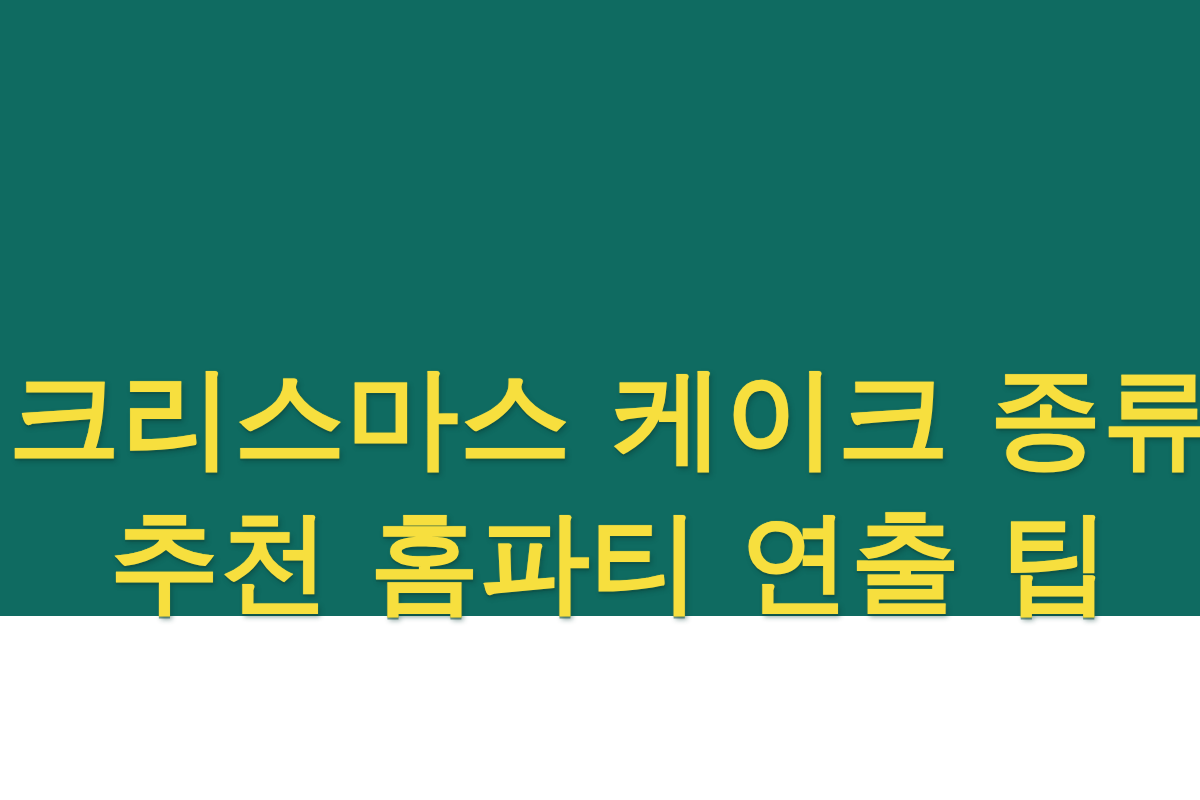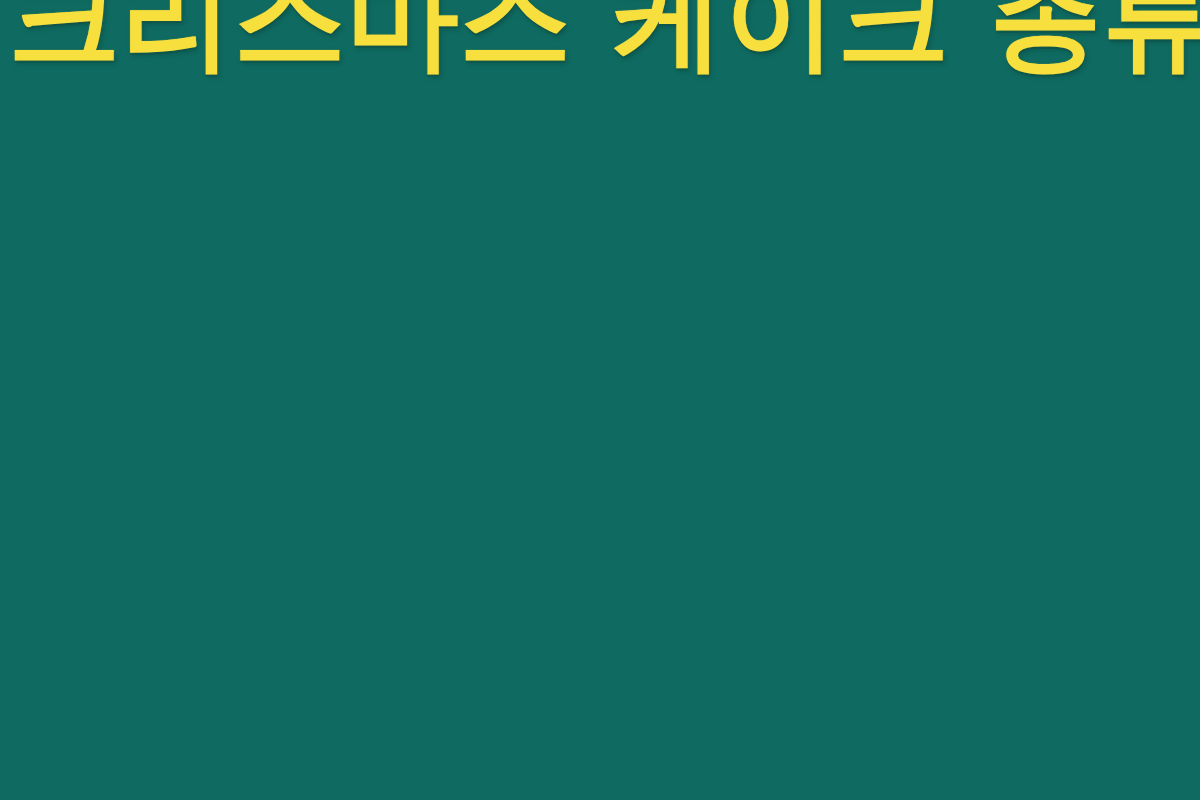--- a/index.html
+++ b/index.html
@@ -12,26 +12,26 @@
     width: 1200px;
     height: 800px;
     overflow: hidden;
     font-family: "DejaVu Sans", "Liberation Sans", sans-serif;
   }
 
   
   .thumbnail-canvas {
     position: relative;
     width: 1200px;
-    height: 800px;
+    height: 616px;
     background-color: #0F6B61;
     display: flex;
     flex-direction: column;
     align-items: center;
-    justify-content: flex-start;
+    justify-content: flex-end;
     box-sizing: border-box;
     padding-left: 20px;
   }
 
   
   .title-block {
     display: flex;
     flex-direction: column;
     align-items: center;
     justify-content: center;
@@ -72,16 +72,17 @@
 </style>
 </head>
 <body>
 
 <div class="thumbnail-canvas">
 
   <div class="title-block">
 
     <span class="title-line title-line--first">크리스마스 케이크 종류</span>
 
+    <span class="title-line title-line--second">추천 홈파티 연출 팁</span>
 
   </div>
 
 </div>
 
 </body></html>

